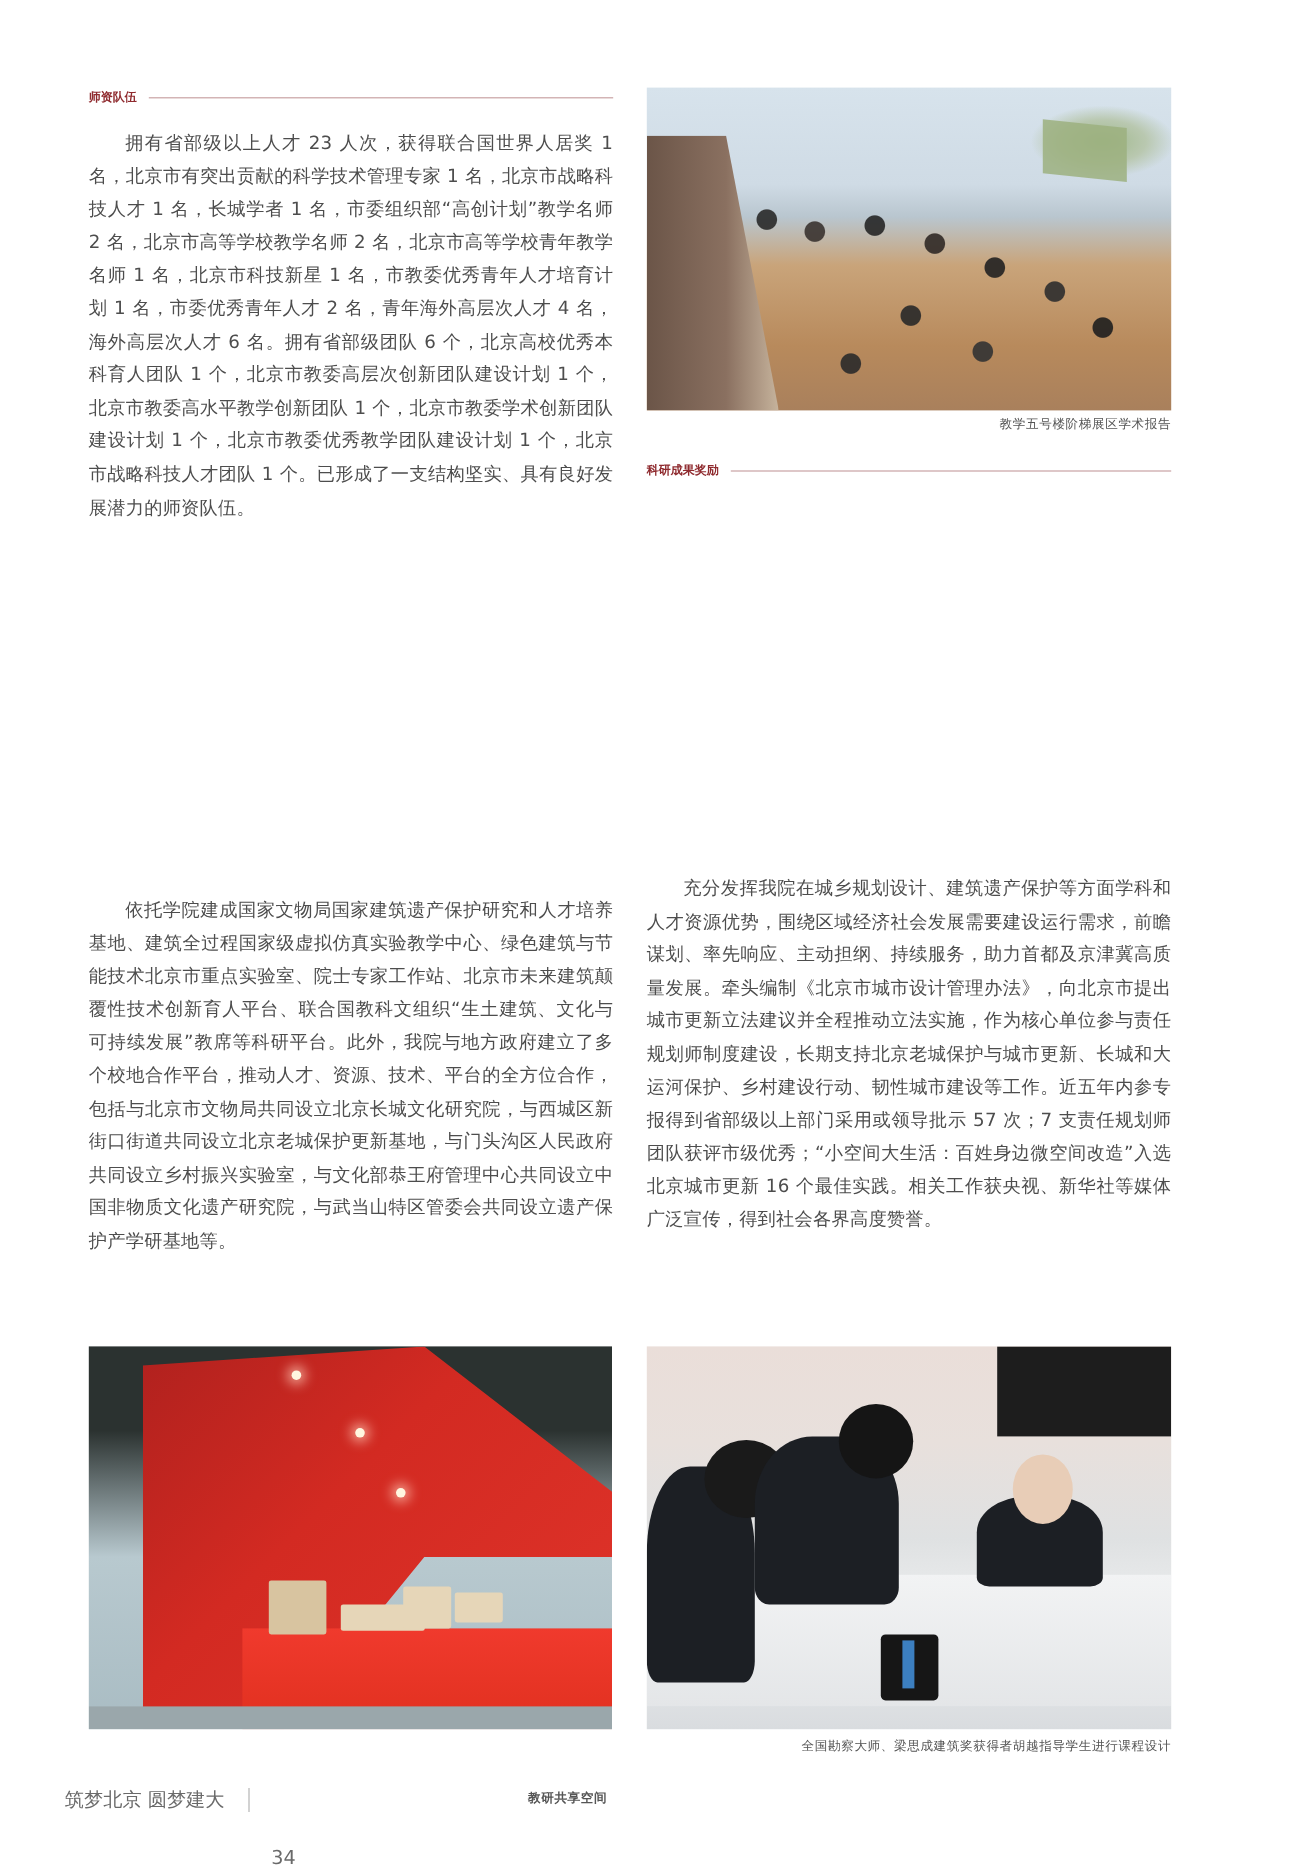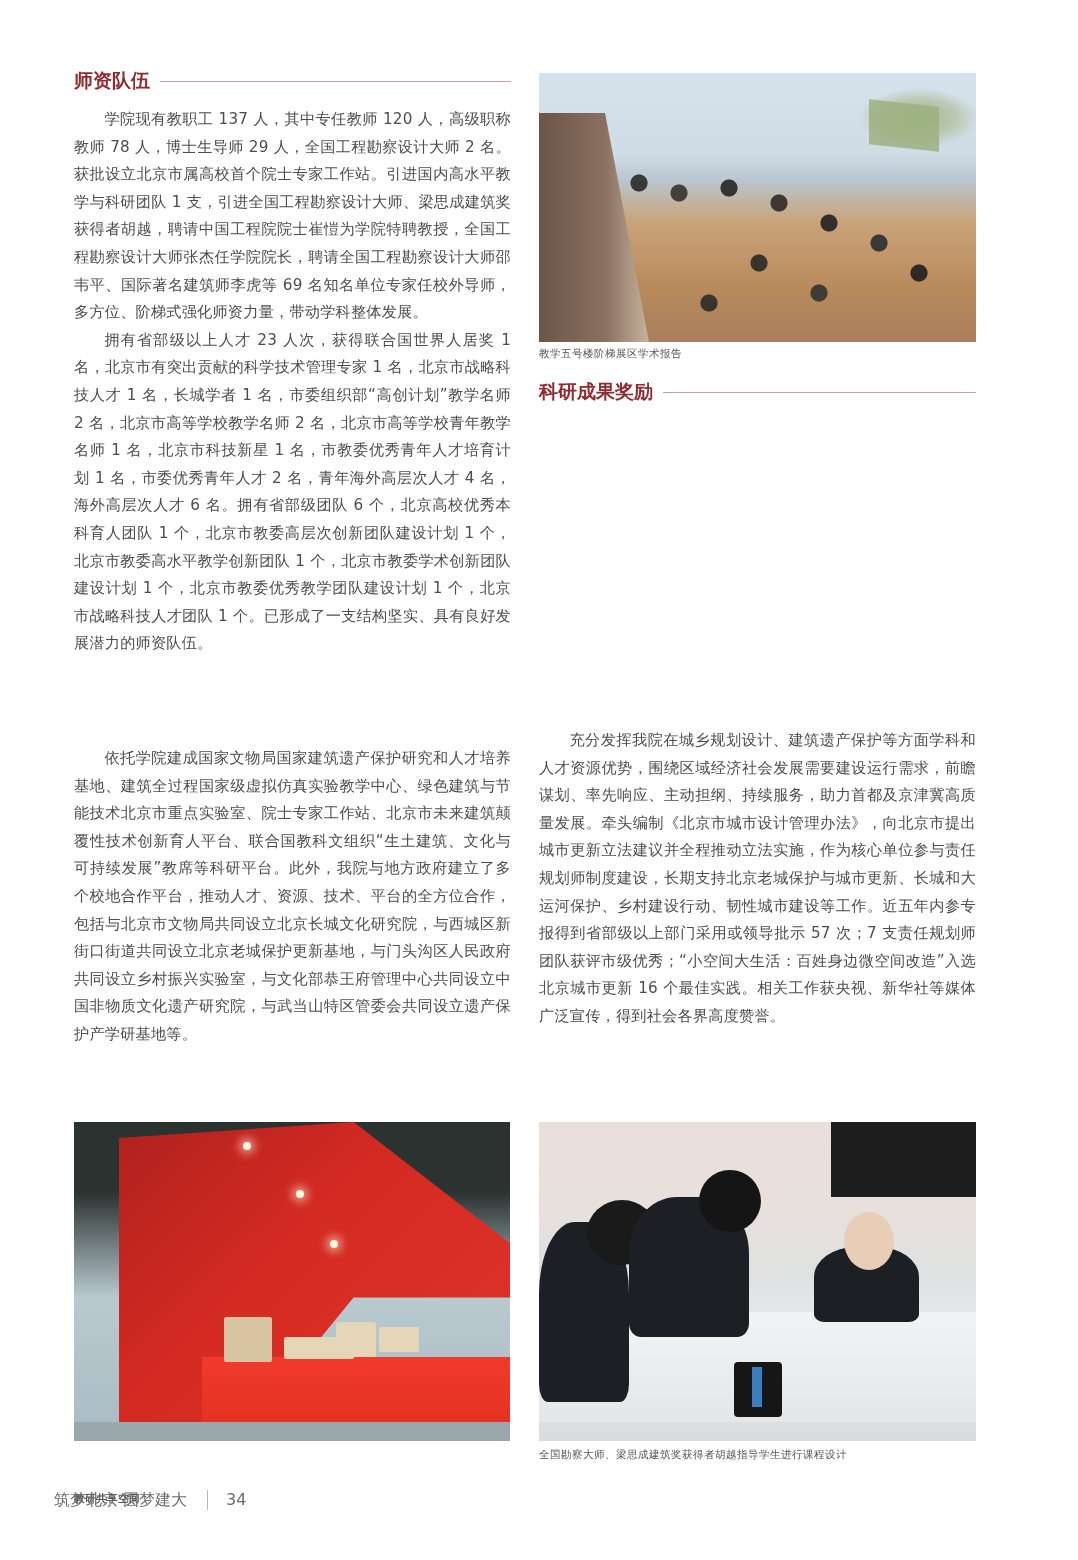--- a/index.html
+++ b/index.html
@@ -10,38 +10,38 @@
   }
   .col { position: absolute; width: 437px; }
   .col-left { left: 74px; }
   .col-right { left: 539px; }
 
   .section-heading {
     display: flex; align-items: center; gap: 10px;
     height: 22px;
   }
   .section-heading .title {
-    color: #8f2a2e; font-weight: bold; font-size: 19px; white-space: nowrap;
+    color: #8f2a2e; font-weight: bold; font-size: 10px; white-space: nowrap;
     letter-spacing: 0px;
   }
   .section-heading .rule {
     flex: 1; height: 1px; background: #c9a2a4;
   }
 
   .para {
     margin: 0; font-size: 15.2px; line-height: 27.6px;
     text-indent: 2em; text-align: justify; letter-spacing: 0.2px;
     color: #4d4d4d;
   }
 
   .photo {
     position: absolute; overflow: hidden;
   }
   .caption {
-    position: absolute; font-size: 10.5px; color: #555; 
+    position: absolute; font-size: 10.5px; color: #555; text-align: right;
     letter-spacing: 0.5px;
   }
 
   
   .ph1 {
     left: 539px; top: 73px; width: 437px; height: 269px;
     background:
       radial-gradient(ellipse 60px 30px at 380px 45px, #9fb88a 0%, #b9c8b0 60%, transparent 100%),
       linear-gradient(160deg, transparent 0 60%, rgba(0,0,0,0) 60%),
       linear-gradient(180deg, #d7e3ec 0%, #cfdbe5 30%, #b9c6cf 40%, #c9a47a 55%, #b88a5c 80%, #a9805c 100%);
@@ -124,32 +124,31 @@
     background: #3c7fc0;
   }
 
   .footer {
     position: absolute; left: 54px; top: 1490px; display: flex; align-items: flex-start;
     font-size: 16px; color: #6a6a6a;
   }
   .footer .divider {
     width: 1px; height: 20px; background: #b5b5b5; margin: 0 18px 0 20px;
   }
-  .footer .pagenum { font-size: 16px; color: #6a6a6a; }
+  .footer .pagenum { font-size: 16px; color: #6a6a6a; margin-top: 48px; }
 </style>
 </head>
 <body>
 
 <div class="col col-left" style="top:70px;">
   <div class="section-heading">
     <span class="title">师资队伍</span>
     <span class="rule"></span>
   </div>
   <div style="height:14px"></div>
-  <p class="para">学院现有教职工 137 人，其中专任教师 120 人，高级职称教师 78 人，博士生导师 29 人，全国工程勘察设计大师 2 名。获批设立北京市属高校首个院士专家工作站。引进国内高水平教学与科研团队 1 支，引进全国工程勘察设计大师、梁思成建筑奖获得者胡越，聘请中国工程院院士崔愷为学院特聘教授，全国工程勘察设计大师张杰任学院院长，聘请全国工程勘察设计大师邵韦平、国际著名建筑师李虎等 69 名知名单位专家任校外导师，多方位、阶梯式强化师资力量，带动学科整体发展。</p>
   <p class="para">拥有省部级以上人才 23 人次，获得联合国世界人居奖 1 名，北京市有突出贡献的科学技术管理专家 1 名，北京市战略科技人才 1 名，长城学者 1 名，市委组织部“高创计划”教学名师 2 名，北京市高等学校教学名师 2 名，北京市高等学校青年教学名师 1 名，北京市科技新星 1 名，市教委优秀青年人才培育计划 1 名，市委优秀青年人才 2 名，青年海外高层次人才 4 名，海外高层次人才 6 名。拥有省部级团队 6 个，北京高校优秀本科育人团队 1 个，北京市教委高层次创新团队建设计划 1 个，北京市教委高水平教学创新团队 1 个，北京市教委学术创新团队建设计划 1 个，北京市教委优秀教学团队建设计划 1 个，北京市战略科技人才团队 1 个。已形成了一支结构坚实、具有良好发展潜力的师资队伍。</p>
 </div>
 
 <div class="col col-left" style="top:731px;">
   <div style="height:14px"></div>
   <p class="para">依托学院建成国家文物局国家建筑遗产保护研究和人才培养基地、建筑全过程国家级虚拟仿真实验教学中心、绿色建筑与节能技术北京市重点实验室、院士专家工作站、北京市未来建筑颠覆性技术创新育人平台、联合国教科文组织“生土建筑、文化与可持续发展”教席等科研平台。此外，我院与地方政府建立了多个校地合作平台，推动人才、资源、技术、平台的全方位合作，包括与北京市文物局共同设立北京长城文化研究院，与西城区新街口街道共同设立北京老城保护更新基地，与门头沟区人民政府共同设立乡村振兴实验室，与文化部恭王府管理中心共同设立中国非物质文化遗产研究院，与武当山特区管委会共同设立遗产保护产学研基地等。</p>
 </div>
 
 <div class="photo ph1">
   <div class="side"></div>

